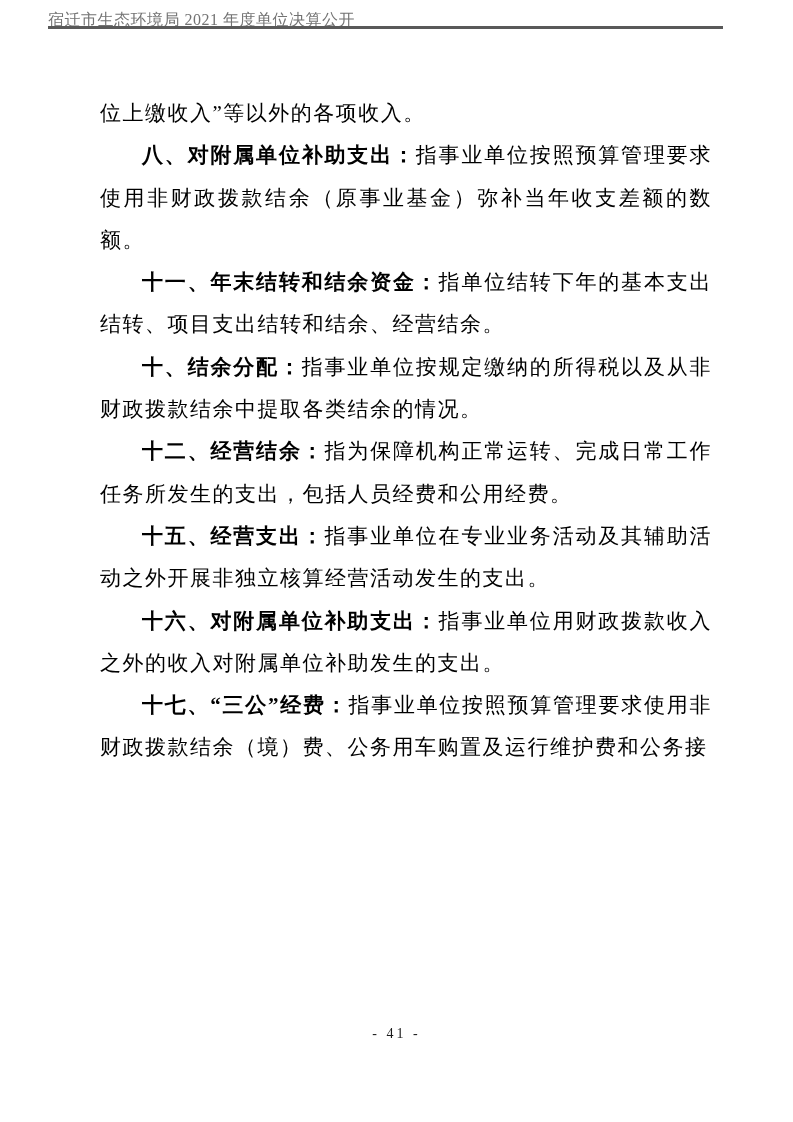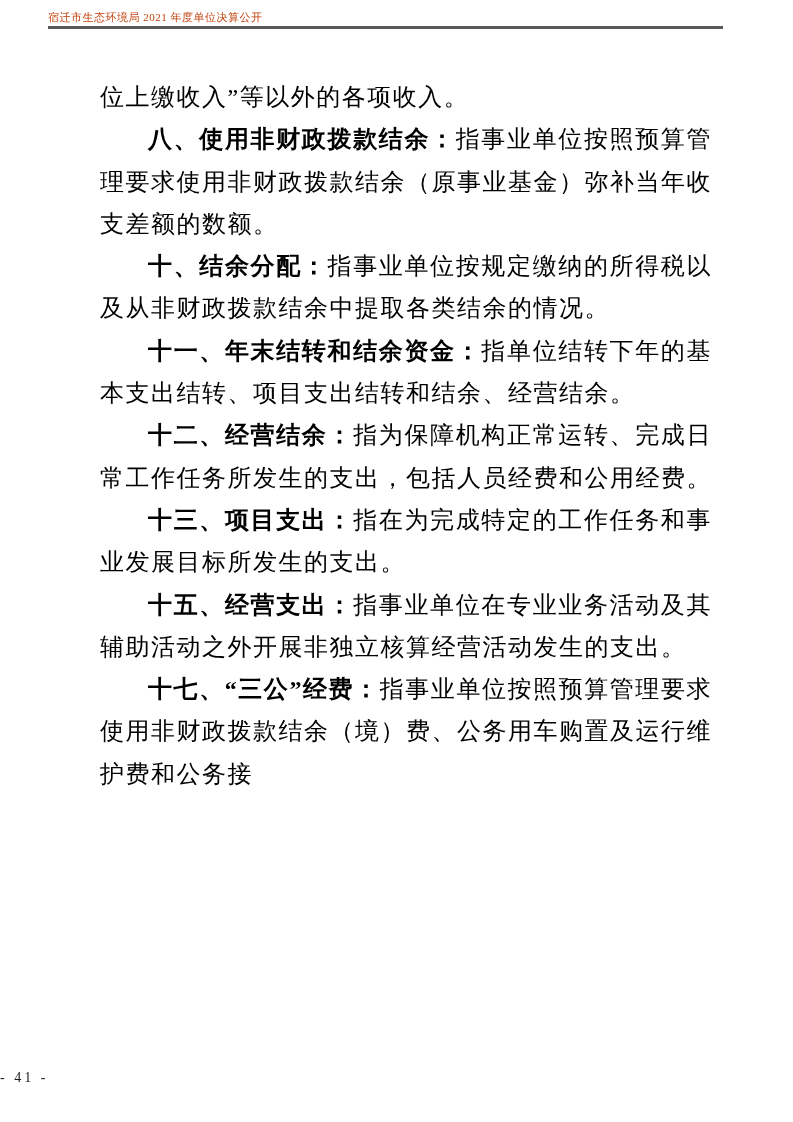--- a/index.html
+++ b/index.html
@@ -14,52 +14,53 @@
     color: #000000;
     overflow: hidden;
   }
   .header {
     position: absolute;
     left: 48px;
     top: 10px;
     width: 675px;
   }
   .header-title {
-    font-size: 11px;
+    font-size: 16px;
     letter-spacing: 0.5px;
-    color: #c2410c;
+    color: #737373;
     white-space: nowrap;
   }
   .header-rule {
     position: absolute;
     left: 48px;
     top: 26px;
     width: 675px;
     height: 3px;
     background: #595959;
   }
   .doc-body {
     position: absolute;
     left: 100px;
-    top: 76px;
+    top: 92px;
     width: 612px;
-    font-size: 24px;
+    font-size: 21px;
     line-height: 42.3px;
     text-align: justify;
     text-justify: inter-character;
     letter-spacing: 1.5px;
   }
   .para { text-indent: 2em; }
   .para.no-indent { text-indent: 0; }
   .para .lead { font-weight: 700; }
   .footer {
     position: absolute;
     left: 0;
-    top: 1068px;
+    top: 1024px;
     width: 793px;
+    text-align: center;
   }
   .page-number {
     font-size: 14px;
     letter-spacing: 3px;
     color: #1a1a1a;
   }
 </style>
 </head>
 <body>
 
@@ -67,34 +68,34 @@
 
   <div class="header">
     <div class="header-title">宿迁市生态环境局 2021 年度单位决算公开</div>
   </div>
   <div class="header-rule"></div>
 
   <div class="doc-body">
 
     <p class="para no-indent"><span class="lead"></span><span>位上缴收入”等以外的各项收入。</span></p>
 
-    <p class="para"><span class="lead">八、使用非财政拨款结余：</span><span>指事业单位按照预算管理要求使用非财政拨款结余（原事业基金）弥补当年收支差额的数额。</span></p>
+    <p class="para"><span class="lead">八、对附属单位补助支出：</span><span>指事业单位按照预算管理要求使用非财政拨款结余（原事业基金）弥补当年收支差额的数额。</span></p>
 
+
+    <p class="para"><span class="lead">十一、年末结转和结余资金：</span><span>指单位结转下年的基本支出结转、项目支出结转和结余、经营结余。</span></p>
 
     <p class="para"><span class="lead">十、结余分配：</span><span>指事业单位按规定缴纳的所得税以及从非财政拨款结余中提取各类结余的情况。</span></p>
 
-    <p class="para"><span class="lead">十一、年末结转和结余资金：</span><span>指单位结转下年的基本支出结转、项目支出结转和结余、经营结余。</span></p>
-
     <p class="para"><span class="lead">十二、经营结余：</span><span>指为保障机构正常运转、完成日常工作任务所发生的支出，包括人员经费和公用经费。</span></p>
 
-    <p class="para"><span class="lead">十三、项目支出：</span><span>指在为完成特定的工作任务和事业发展目标所发生的支出。</span></p>
 
 
     <p class="para"><span class="lead">十五、经营支出：</span><span>指事业单位在专业业务活动及其辅助活动之外开展非独立核算经营活动发生的支出。</span></p>
 
+    <p class="para"><span class="lead">十六、对附属单位补助支出：</span><span>指事业单位用财政拨款收入之外的收入对附属单位补助发生的支出。</span></p>
 
     <p class="para"><span class="lead">十七、“三公”经费：</span><span>指事业单位按照预算管理要求使用非财政拨款结余（境）费、公务用车购置及运行维护费和公务接</span></p>
 
   </div>
 
   <div class="footer">
     <span class="page-number">- 41 -</span>
   </div>
 
 </div>

